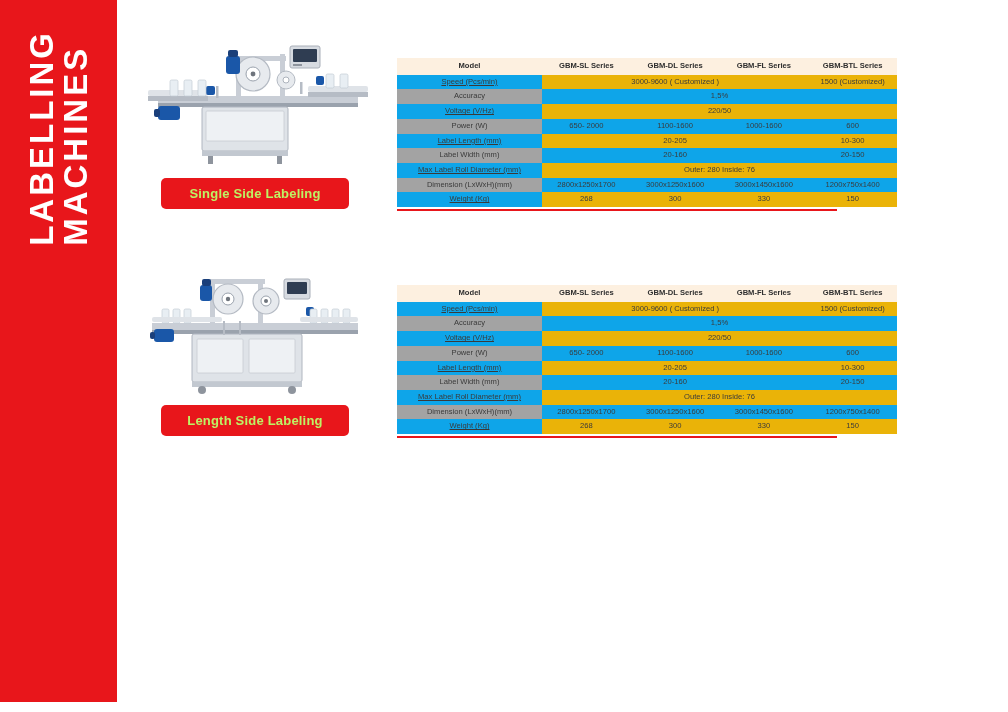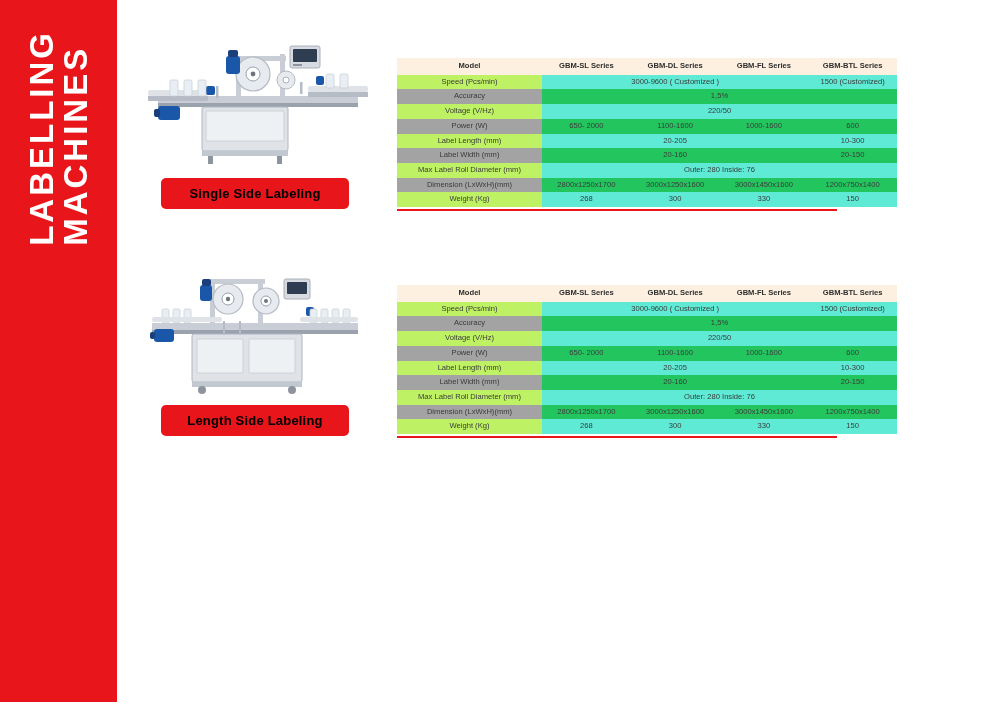--- a/index.html
+++ b/index.html
@@ -60,21 +60,21 @@
   .machine-art {
     position: relative;
     width: 230px; height: 140px;
     overflow: hidden;
   }
   .label-btn {
     margin-top: 10px;
     width: 188px;
     margin-left: 21px;
     background: #e8161b;
-    color: #000000;
+    color: #bef264;
     text-align: center;
     font-size: 13px;
     font-weight: bold;
     padding: 8px 4px;
     border-radius: 5px;
     letter-spacing: 0.2px;
   }
 
   
   .spec-table-wrap {
@@ -104,23 +104,23 @@
     font-size: 7.6px;
     padding: 4px 2px;
   }
   table.spec td.rowhead {
     background: #fdf0e0;
     font-weight: normal;
     color: #3a3a3a;
     width: 145px;
   }
   table.spec tr.alt td.rowhead { background: #a3a3a3; }
-  table.spec tr.plain td.rowhead { background: #bef264; }
-  table.spec td.val-shaded { background: #22c55e; }
-  table.spec td.val-plain { background: #5eead4; }
+  table.spec tr.plain td.rowhead { background: #0ea5e9; text-decoration: underline; }
+  table.spec td.val-shaded { background: #0ea5e9; }
+  table.spec td.val-plain { background: #eab308; }
   .table-underline {
     margin-top: 2px;
     margin-left: 0px;
     width: 440px;
     height: 1.5px;
     background: #e8161b;
   }
   
   .page-rule {
     position: absolute;

